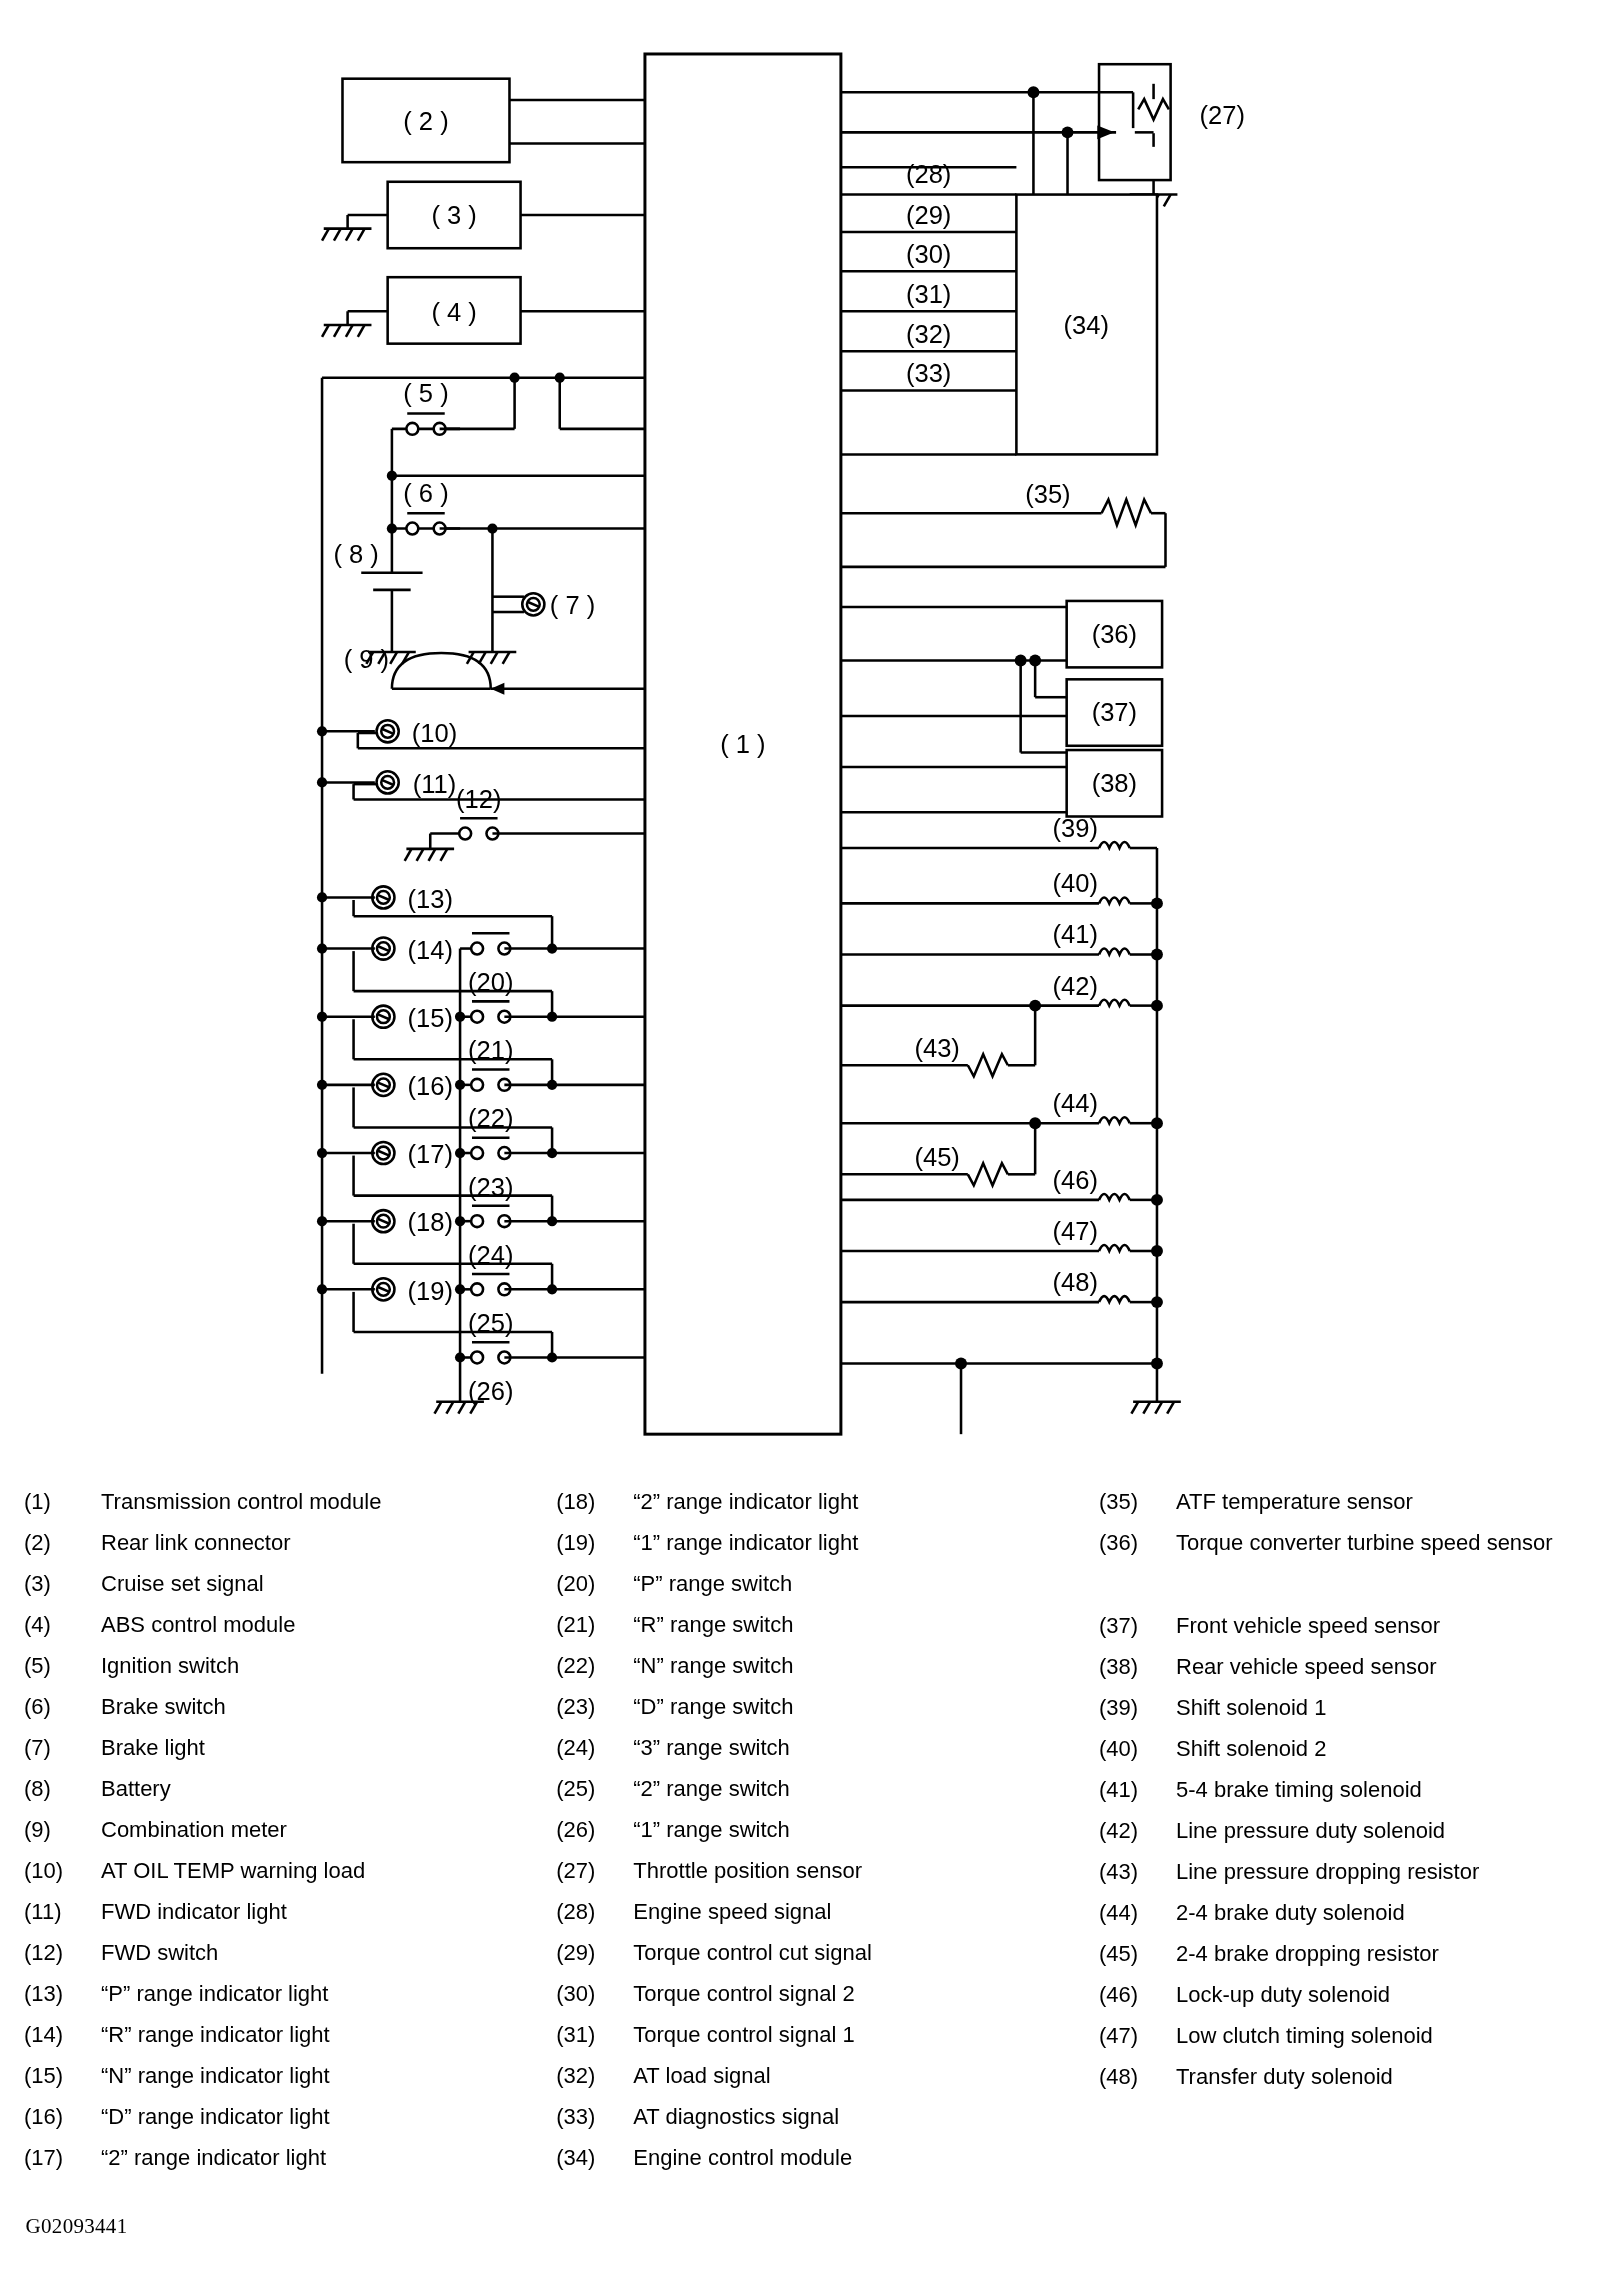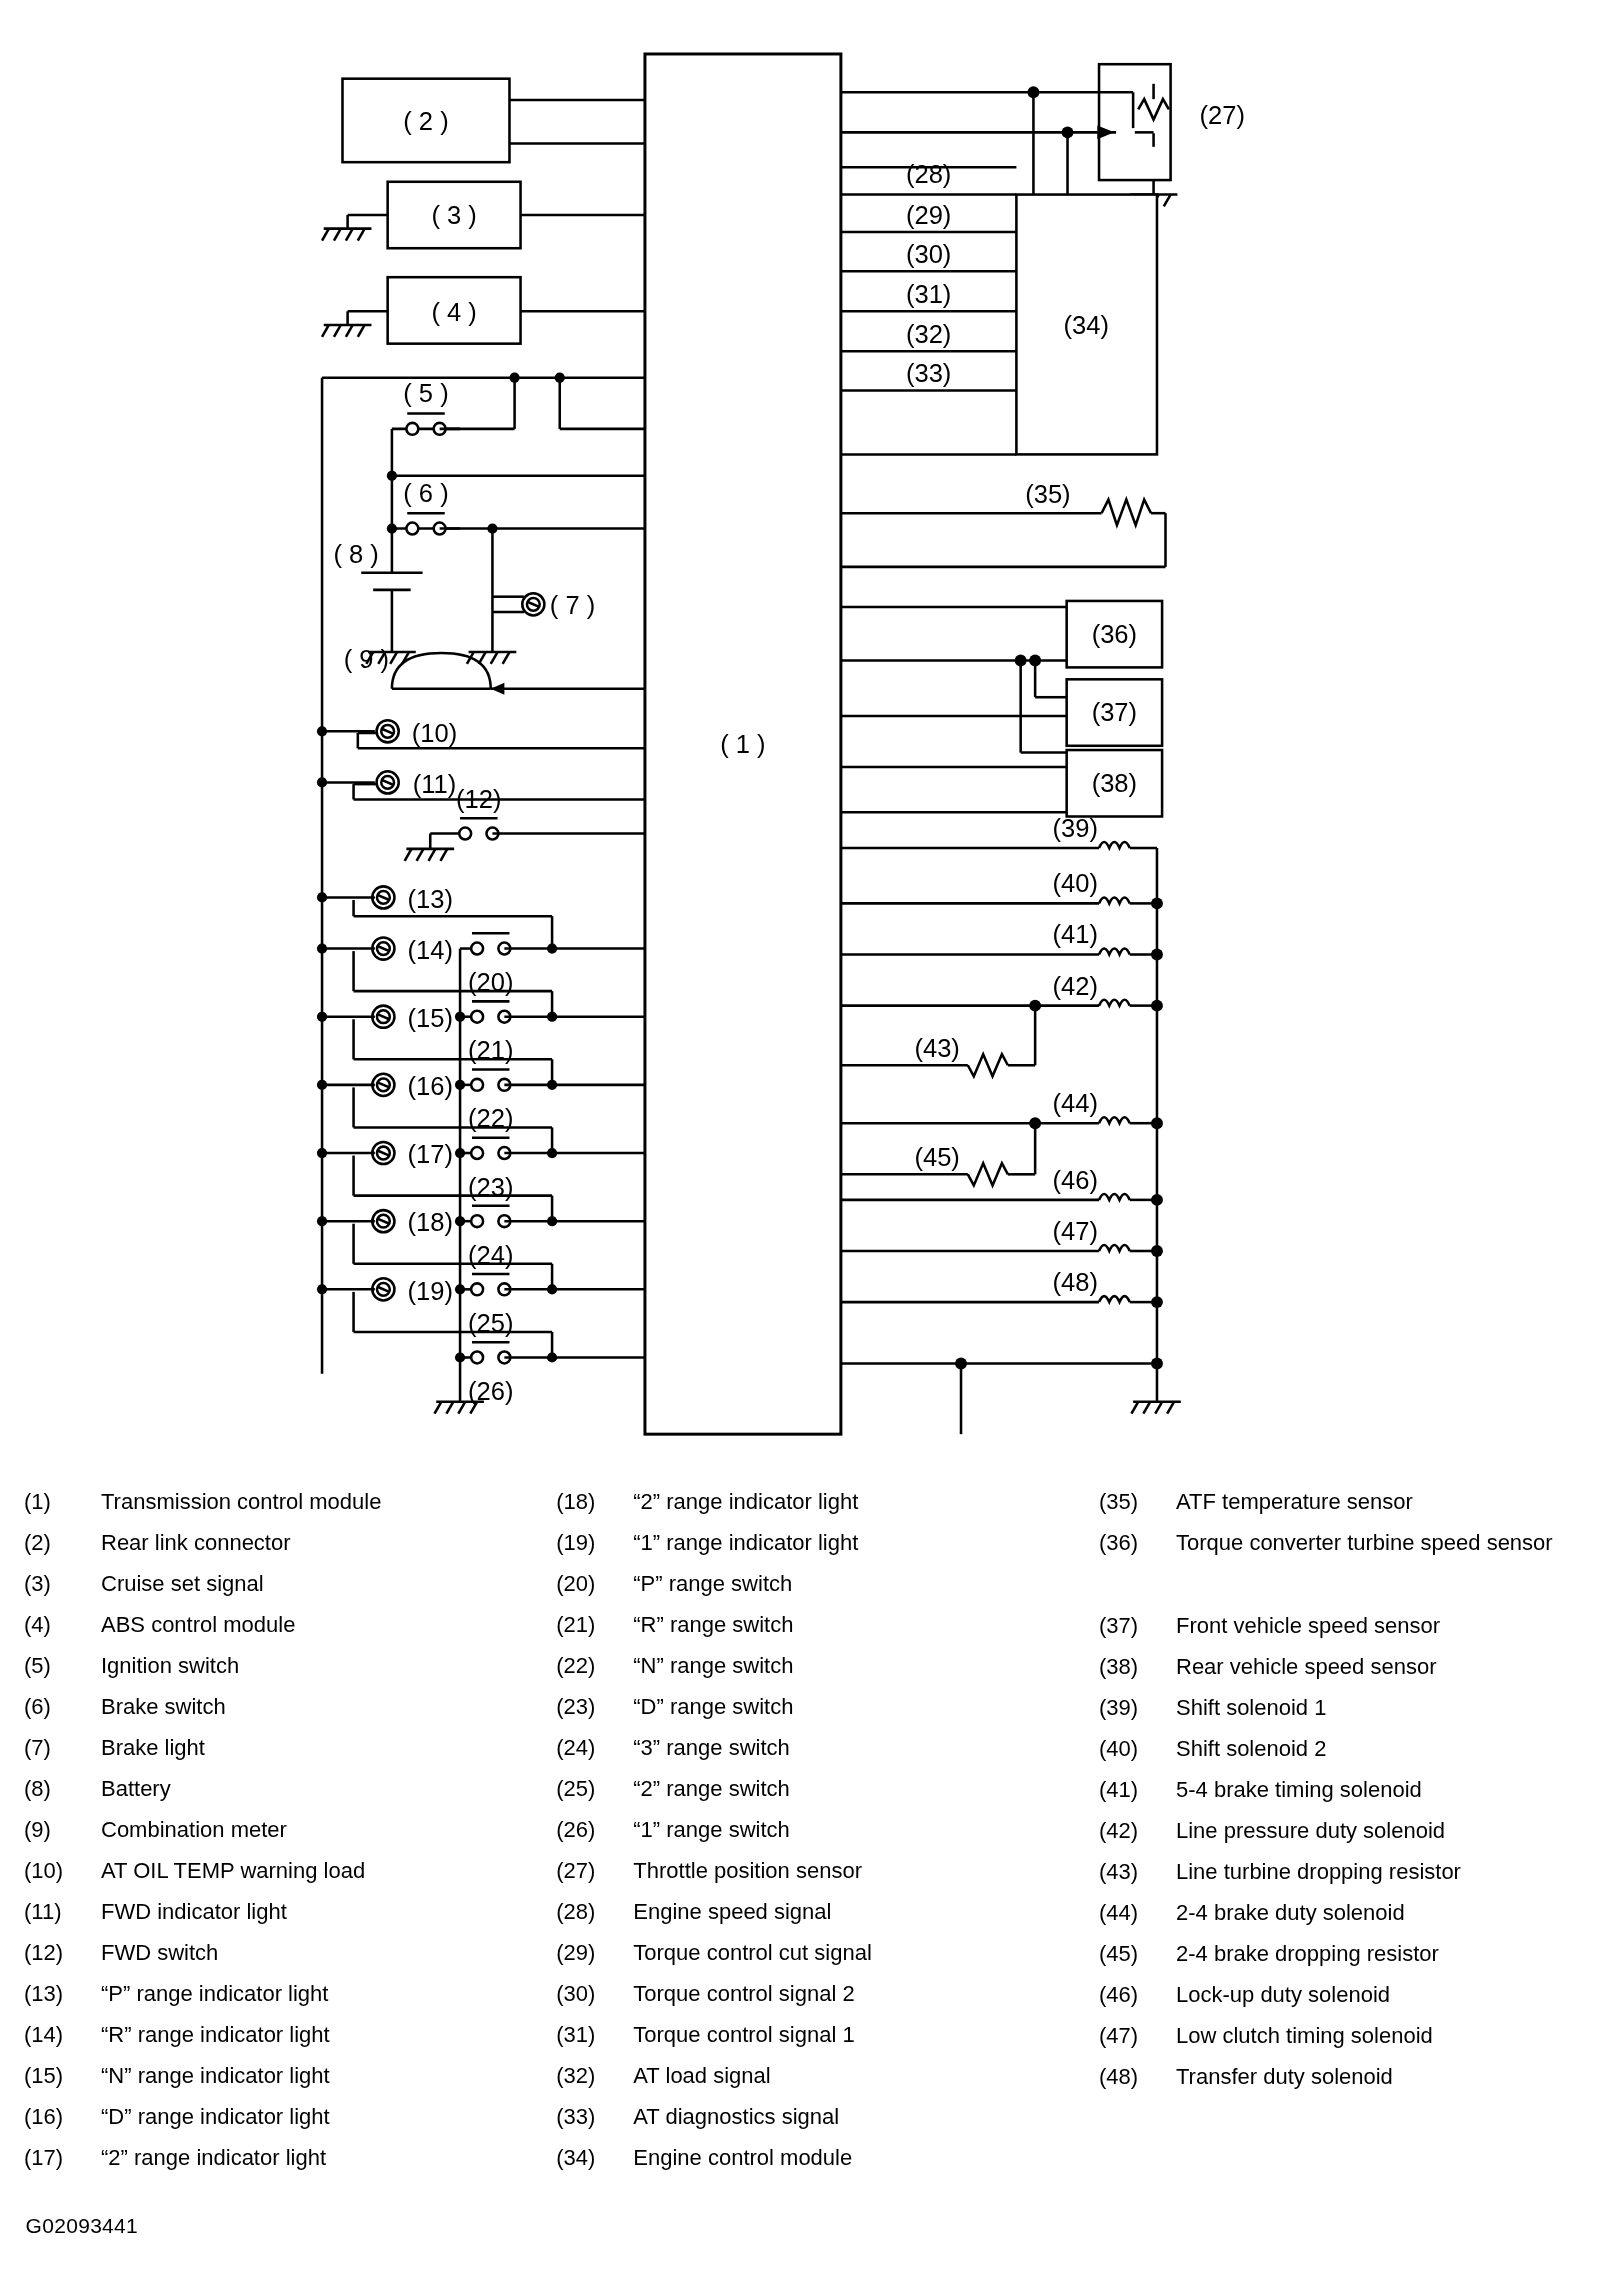--- a/index.html
+++ b/index.html
@@ -42,20 +42,21 @@
     text-align:left;
   }
   .legend-label{
     flex:1 1 auto;
   }
   #code{
     position:absolute;
     left:25.6px;top:2214px;
     font-size:21px;
     letter-spacing:0.3px;
+    font-family:Liberation Serif, serif;
   }
   text{font-family:"Liberation Sans", sans-serif;}
 </style>
 </head>
 <body>
 
 <div id="diagram">
 <svg width="1623" height="1466" viewBox="0 0 1905 1720" xmlns="http://www.w3.org/2000/svg">
   <defs>
     <g id="lampsym">
@@ -602,21 +603,21 @@
     <div class="legend-row">
         <span class="legend-num">(41)</span>
         <span class="legend-label">5-4 brake timing solenoid</span>
       </div>
     <div class="legend-row">
         <span class="legend-num">(42)</span>
         <span class="legend-label">Line pressure duty solenoid</span>
       </div>
     <div class="legend-row">
         <span class="legend-num">(43)</span>
-        <span class="legend-label">Line turbine dropping resistor</span>
+        <span class="legend-label">Line pressure dropping resistor</span>
       </div>
     <div class="legend-row">
         <span class="legend-num">(44)</span>
         <span class="legend-label">2-4 brake duty solenoid</span>
       </div>
     <div class="legend-row">
         <span class="legend-num">(45)</span>
         <span class="legend-label">2-4 brake dropping resistor</span>
       </div>
     <div class="legend-row">

